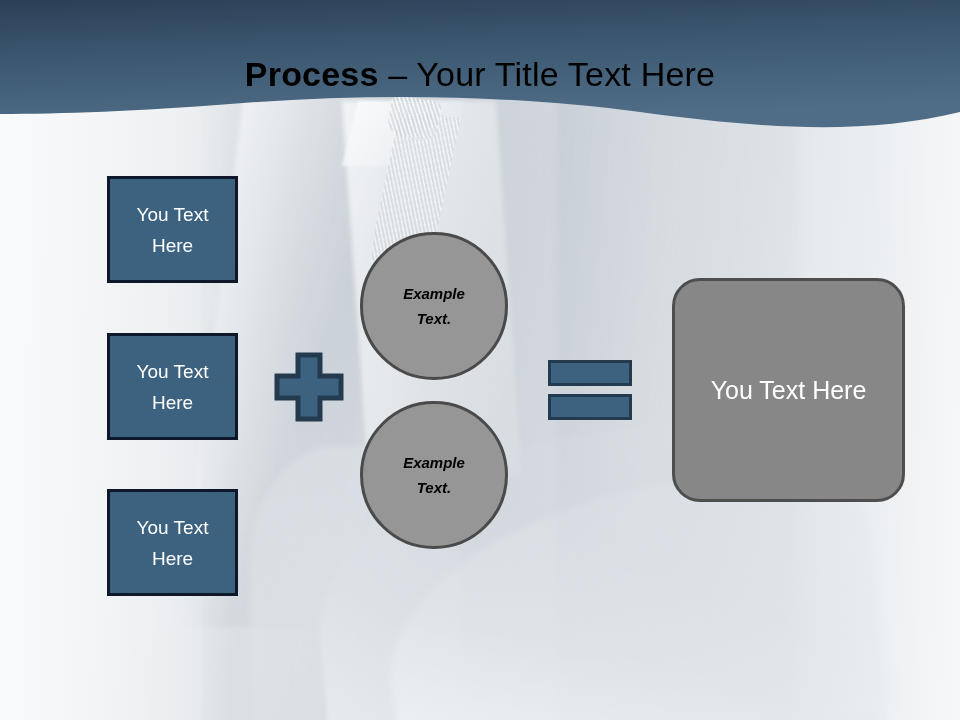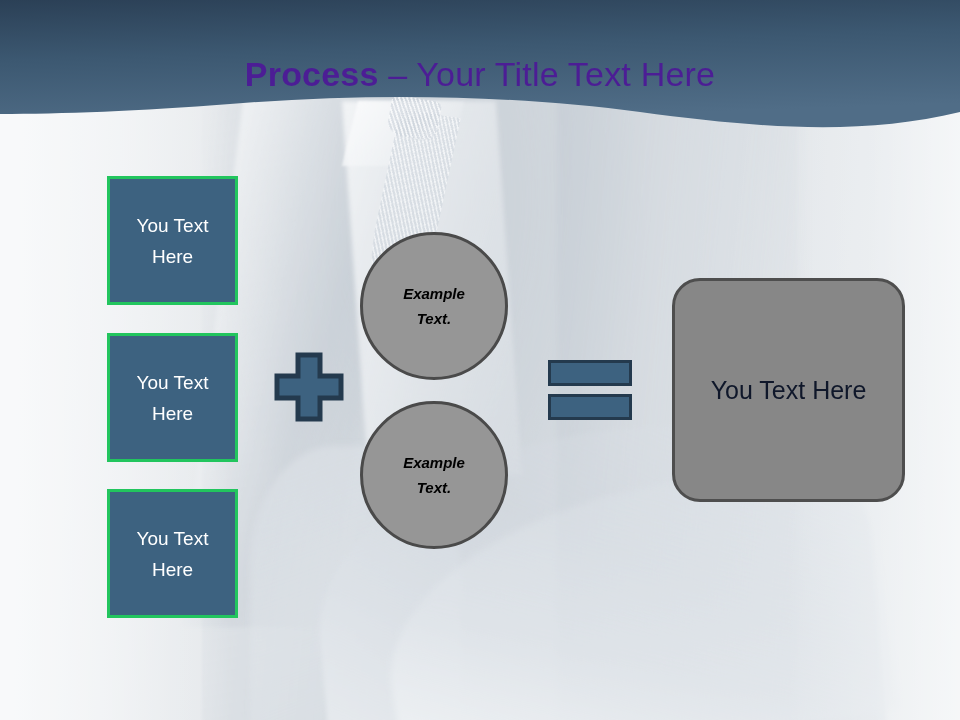--- a/index.html
+++ b/index.html
@@ -190,36 +190,36 @@
     height: 150px;
   }
   .header-band svg { display: block; }
 
   .slide-title {
     position: absolute;
     left: 0;
     top: 52px;
     width: 960px;
     text-align: center;
-    color: #4c1d95;
+    color: #000000;
     font-size: 34px;
     line-height: 44px;
     letter-spacing: 0.2px;
     white-space: nowrap;
   }
   .slide-title .t-strong { font-weight: 700; }
   .slide-title .t-rest  { font-weight: 400; }
 
   
   .blue-box {
     position: absolute;
     width: 131px;
-    height: 129px;
+    height: 107px;
     background: #3d6280;
-    border: 3px solid #22c55e;
+    border: 3px solid #0f172a;
     box-sizing: border-box;
     display: flex;
     align-items: center;
     justify-content: center;
     color: #ffffff;
     font-size: 19px;
     line-height: 31px;
     text-align: center;
   }
   .blue-box .bb-txt { display: block; padding: 0 6px; }
@@ -287,21 +287,21 @@
     top: 278px;
     width: 233px;
     height: 224px;
     background: #878787;
     border: 3px solid #4e4e4e;
     border-radius: 28px;
     box-sizing: border-box;
     display: flex;
     align-items: center;
     justify-content: center;
-    color: #0f172a;
+    color: #ffffff;
     font-size: 25px;
     text-align: center;
   }
 </style>
 </head>
 <body>
 
 <div id="slide">
 
   <div class="photo-layer">

